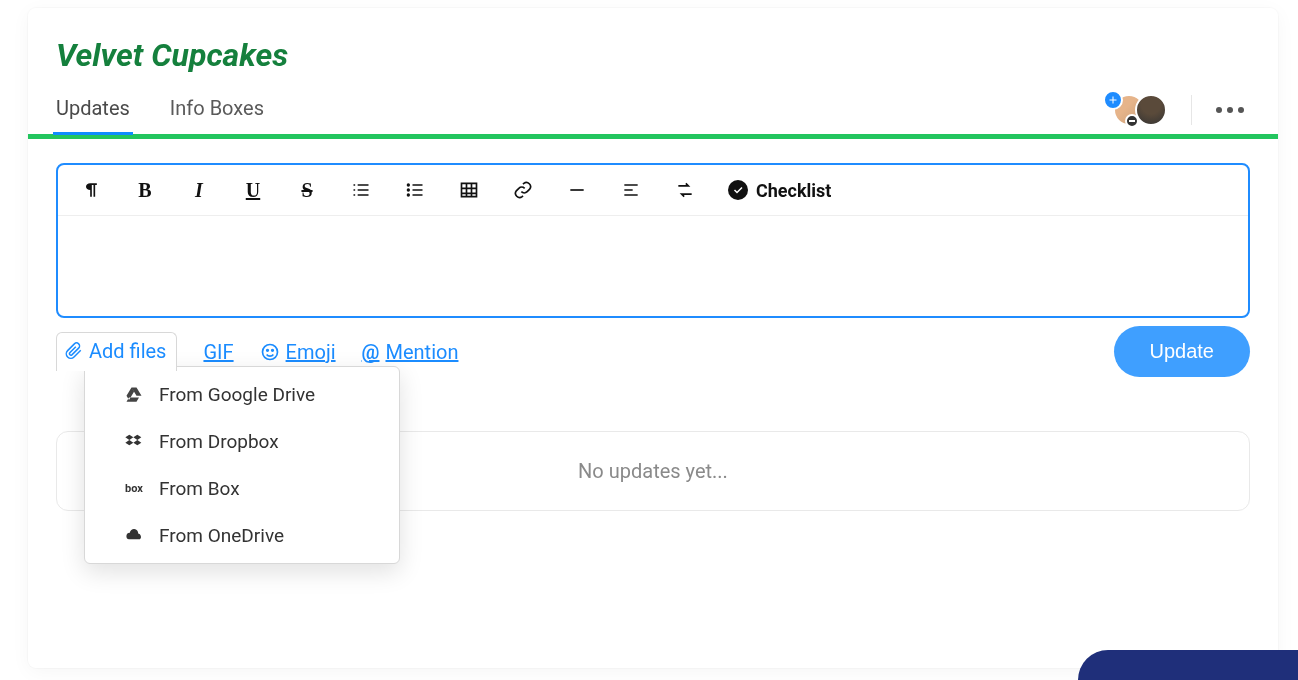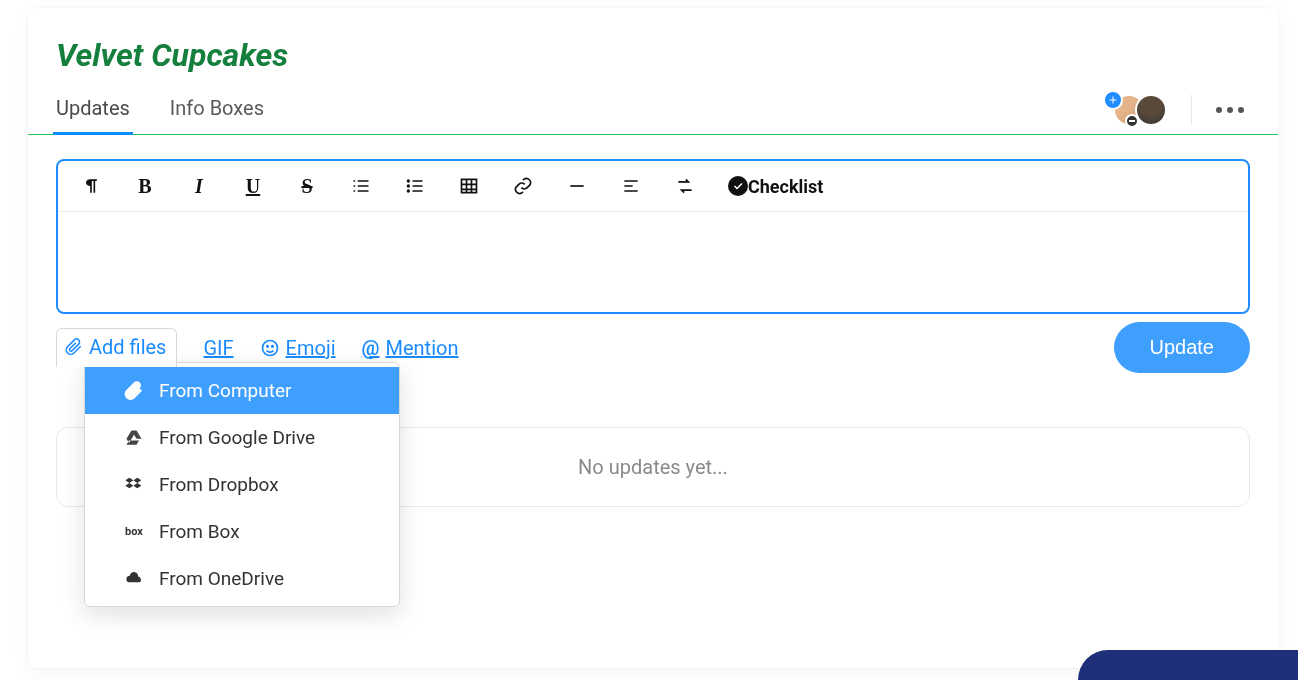--- a/index.html
+++ b/index.html
@@ -23,21 +23,21 @@
   .title {
     font-size: 32px;
     font-weight: 700;
     color: #15803d;
     padding: 8px 28px 12px 28px;
     font-style: italic;
   }
   .tabs-row {
     display: flex;
     align-items: center;
-    border-bottom: 1px solid #22c55e;
+    border-bottom: 5px solid #22c55e;
     padding: 0 28px;
     position: relative;
   }
   .tabs { display: flex; gap: 40px; }
   .tab {
     font-size: 20px;
     color: #5a5a5a;
     padding: 10px 0 14px 0;
     cursor: pointer;
     position: relative;
@@ -133,21 +133,21 @@
   .tbtn.textual {
     font-family: Georgia, serif;
     font-size: 20px;
     font-weight: 700;
     color:#111;
   }
   .tbtn.italic { font-style: italic; font-weight:700; }
   .tbtn.underline { text-decoration: underline; font-weight:700; }
   .tbtn.strike { text-decoration: line-through; font-weight:700; }
   .checklist-btn {
-    display:flex; align-items:center; cursor:pointer;
+    display:flex; align-items:center; gap:8px; cursor:pointer;
     font-size: 18px; font-weight:700; color:#111;
   }
   .checklist-btn .dot {
     width:20px;height:20px;border-radius:50%;background:#111;
     display:flex;align-items:center;justify-content:center;
   }
   .checklist-btn .dot svg{ width:12px;height:12px;fill:#fff; }
   .editor-body {
     min-height: 100px;
     padding: 14px 20px;
@@ -356,28 +356,20 @@
         <span>Emoji</span>
       </div>
       <div class="sub-btn">
         <span style="font-weight:600">@</span>
         <span>Mention</span>
       </div>
     </div>
     <button class="update-btn">Update</button>
 
     <div class="dropdown">
-      <div class="dd-item active">
-        <span class="ic">
-          <svg viewBox="0 0 24 24" fill="none" stroke="#fff" stroke-width="2">
-              <path d="M21 11l-9 9a6 6 0 0 1-8.5-8.5l9-9a4 4 0 0 1 5.7 5.7l-9 9a2 2 0 0 1-2.8-2.8l8-8"></path>
-            </svg>
-        </span>
-        <span>From Computer</span>
-      </div>
       <div class="dd-item">
         <span class="ic">
           <svg viewBox="0 0 24 24" fill="#444">
               <path d="M9 3h6l6 10h-6zM3 20l3-5h12l-3 5zM9 3L3 13l3 5 6-10z"></path>
             </svg>
         </span>
         <span>From Google Drive</span>
       </div>
       <div class="dd-item">
         <span class="ic">

